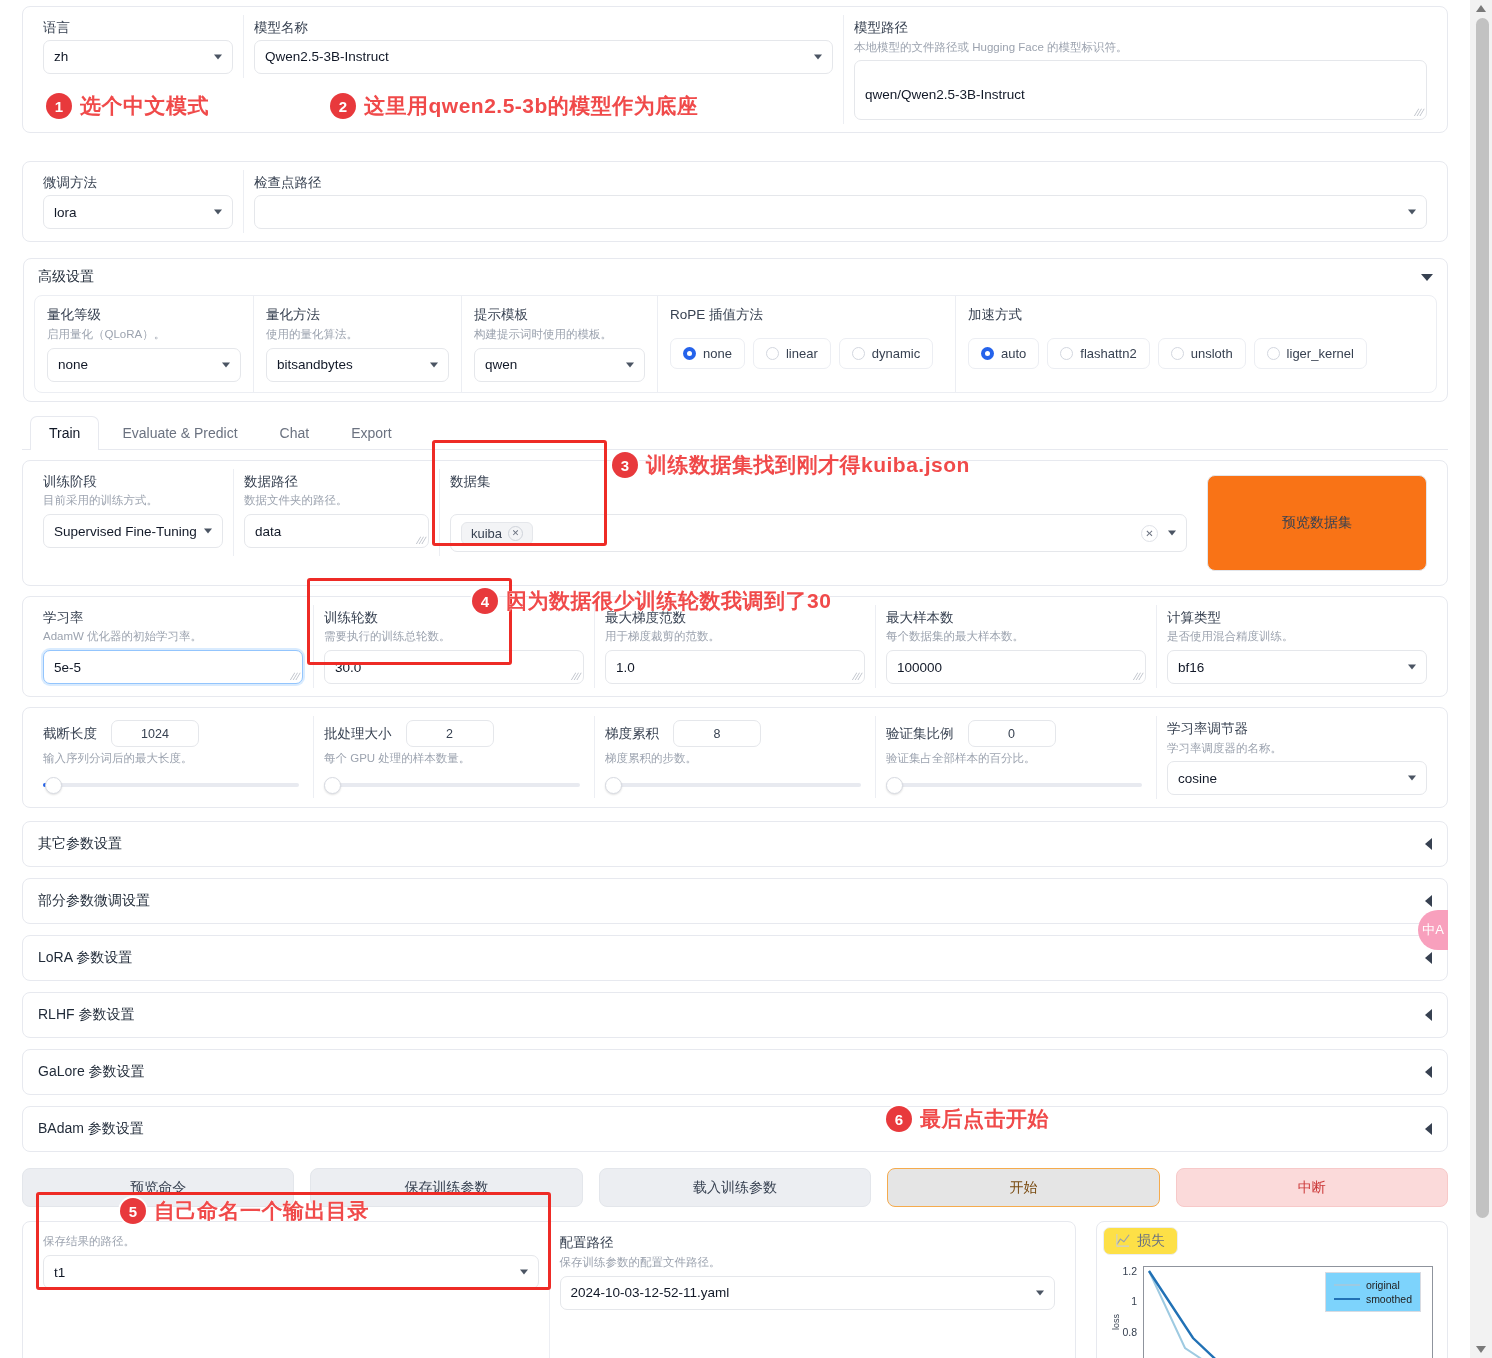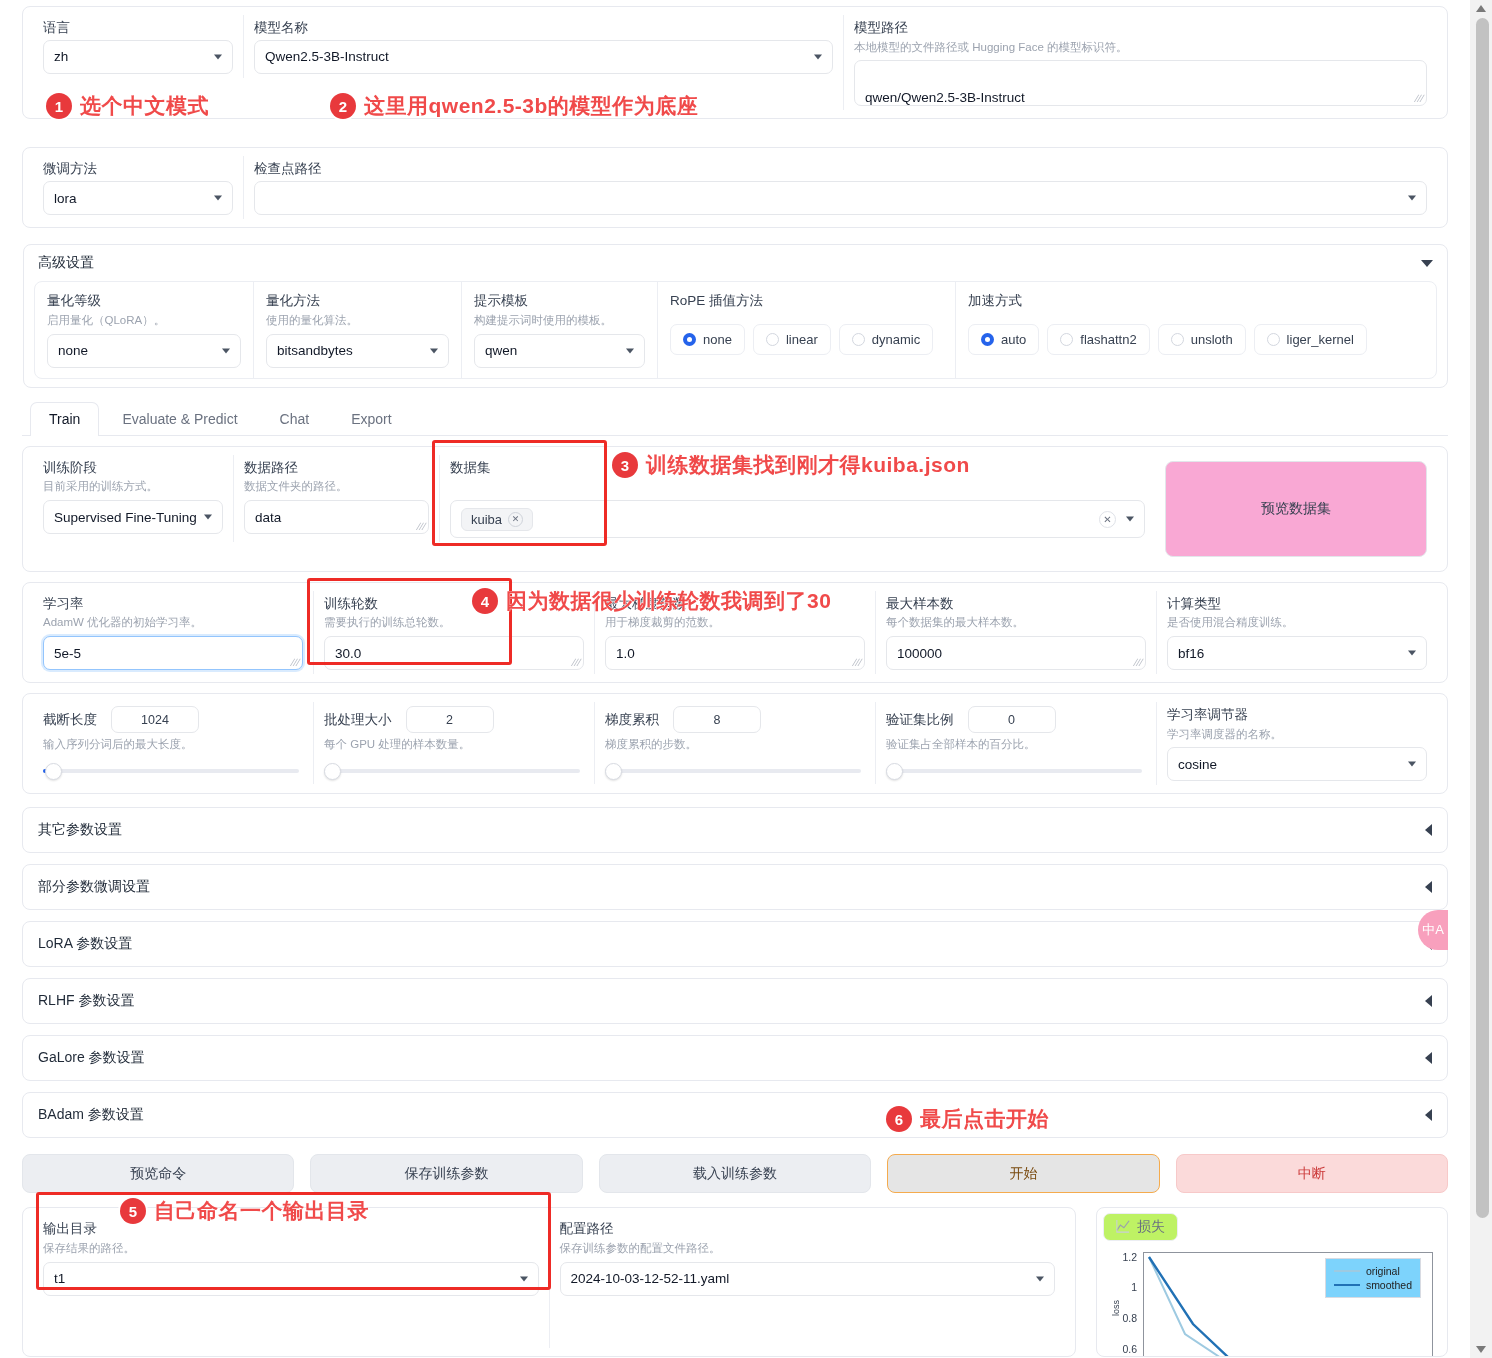--- a/index.html
+++ b/index.html
@@ -105,21 +105,21 @@
     flex:1; height:39px; border-radius:8px; display:flex; align-items:center; justify-content:center;
     font-size:14px; color:#374151; background:#eceef2; border:1px solid #e3e6eb;
   }
   .btn.start { background:#e5e5e5; color:#7a4b10; border-color:#f5ab4d; }
   .btn.abort { background:#fbdada; color:#cc3b3b; border-color:#f7c9c9; }
 
   
   .loss-card { border:1px solid #e7e9ef; border-radius:8px; background:#fff; height:150px; position:relative; overflow:hidden; }
   .loss-tab {
     position:absolute; left:6px; top:5px; display:flex; align-items:center; gap:7px;
-    background:#bef264; border:1px solid #eceef3; border-radius:7px; padding:4px 12px;
+    background:#fde047; border:1px solid #eceef3; border-radius:7px; padding:4px 12px;
     font-size:14px; color:#6b7280;
   }
   .chart-area { position:absolute; left:46px; top:44px; right:18px; bottom:0; }
   .ytick { position:absolute; right:100%; margin-right:6px; transform:translateY(-50%); font-size:10.5px; color:#374151; white-space:nowrap; }
   .ylabel { position:absolute; left:14px; top:108px; font-size:9px; color:#374151; transform:rotate(-90deg); transform-origin:left top; }
   .legend-box {
     position:absolute; right:8px; top:6px; border:1px solid #d8dbe2; background:#7dd3fc;
     padding:4px 8px; font-size:10.5px; color:#222;
   }
   .legend-row { display:flex; align-items:center; gap:6px; margin:2px 0; }
@@ -155,23 +155,23 @@
     z-index:30;
   }
   
   .tag {
     display:inline-flex; align-items:center; gap:6px; background:#f3f4f6;
     border:1px solid #e5e7eb; border-radius:6px; padding:3px 9px; font-size:13px; color:#374151;
   }
   .tag-x { width:15px;height:15px;border-radius:50%;border:1px solid #cfd3da; display:flex;align-items:center;justify-content:center;font-size:9px;color:#6b7280; }
   .clear-x { width:17px;height:17px;border-radius:50%;border:1px solid #dfe2e8;display:flex;align-items:center;justify-content:center;font-size:10px;color:#6b7280; }
   .preview-btn {
-    background:#f9a8d4; border:1px solid #e3e6eb; border-radius:8px;
+    background:#f97316; border:1px solid #e3e6eb; border-radius:8px;
     display:flex; align-items:center; justify-content:center; font-size:14px; color:#374151;
-    width:262px; height:96px;
+    width:220px; height:96px;
   }
 </style>
 </head>
 <body>
 
 <div class="page">
 
   <div class="panel" style="margin-top:6px; padding:8px 10px;">
     <div class="row">
       <div class="cell" style="flex:0 0 210px;">
@@ -184,21 +184,21 @@
       <div class="cell divider" style="flex:0 0 600px;">
         <div class="lbl">模型名称</div>
         <div class="ctl">
           <span>Qwen2.5-3B-Instruct</span>
           <span class="caret"></span>
         </div>
       </div>
       <div class="cell divider">
         <div class="lbl">模型路径</div>
         <div class="lbl-sm">本地模型的文件路径或 Hugging Face 的模型标识符。</div>
-        <div class="ctl tall" style="height:46px;align-items:flex-end;padding-top:8px;">
+        <div class="ctl tall" style="height:60px;align-items:center;padding-top:8px;">
           <span>qwen/Qwen2.5-3B-Instruct</span>
           <span class="grip">///</span>
         </div>
       </div>
     </div>
   </div>
 
   <div class="panel" style="margin-top:28px; padding:8px 10px;">
     <div class="row">
       <div class="cell" style="flex:0 0 210px;">
@@ -470,21 +470,20 @@
     <div class="btn">预览命令</div>
     <div class="btn">保存训练参数</div>
     <div class="btn">载入训练参数</div>
     <div class="btn start">开始</div>
     <div class="btn abort">中断</div>
   </div>
 
   <div style="display:flex; margin:14px 22px 0 22px; gap:20px;">
     <div style="flex:1;border:1px solid #e7e9ef;border-radius:8px;background:#fff;padding:8px 10px;display:flex;">
       <div class="cell" style="flex:1;">
-        <div class="lbl">输出目录</div>
         <div class="lbl-sm">保存结果的路径。</div>
         <div class="ctl" style="margin-top:6px;">
           <span>t1</span>
           <span class="caret"></span>
         </div>
       </div>
       <div class="cell divider" style="flex:1;">
         <div class="lbl">配置路径</div>
         <div class="lbl-sm">保存训练参数的配置文件路径。</div>
         <div class="ctl" style="margin-top:6px;">

